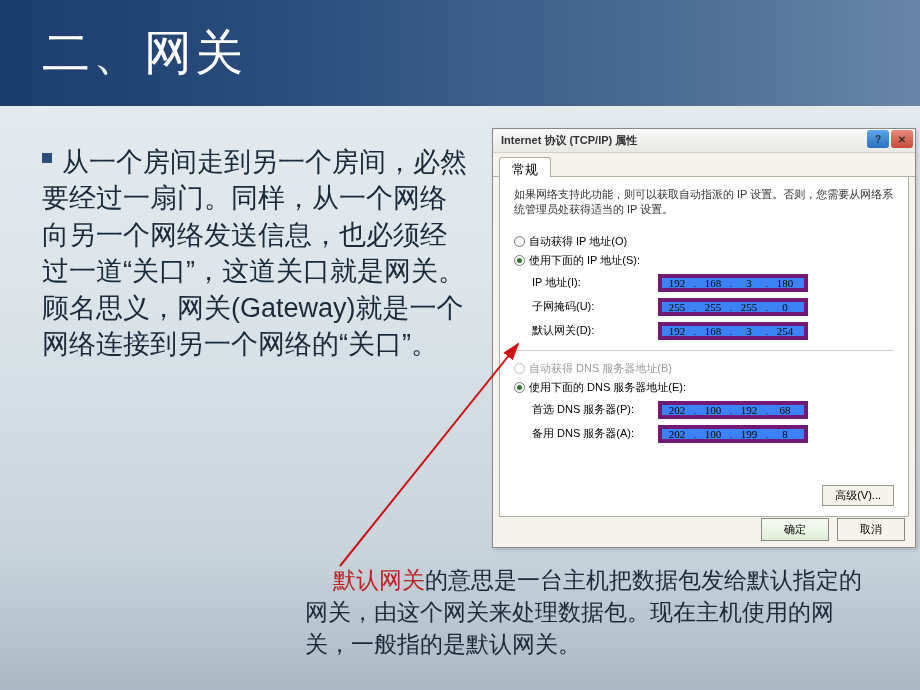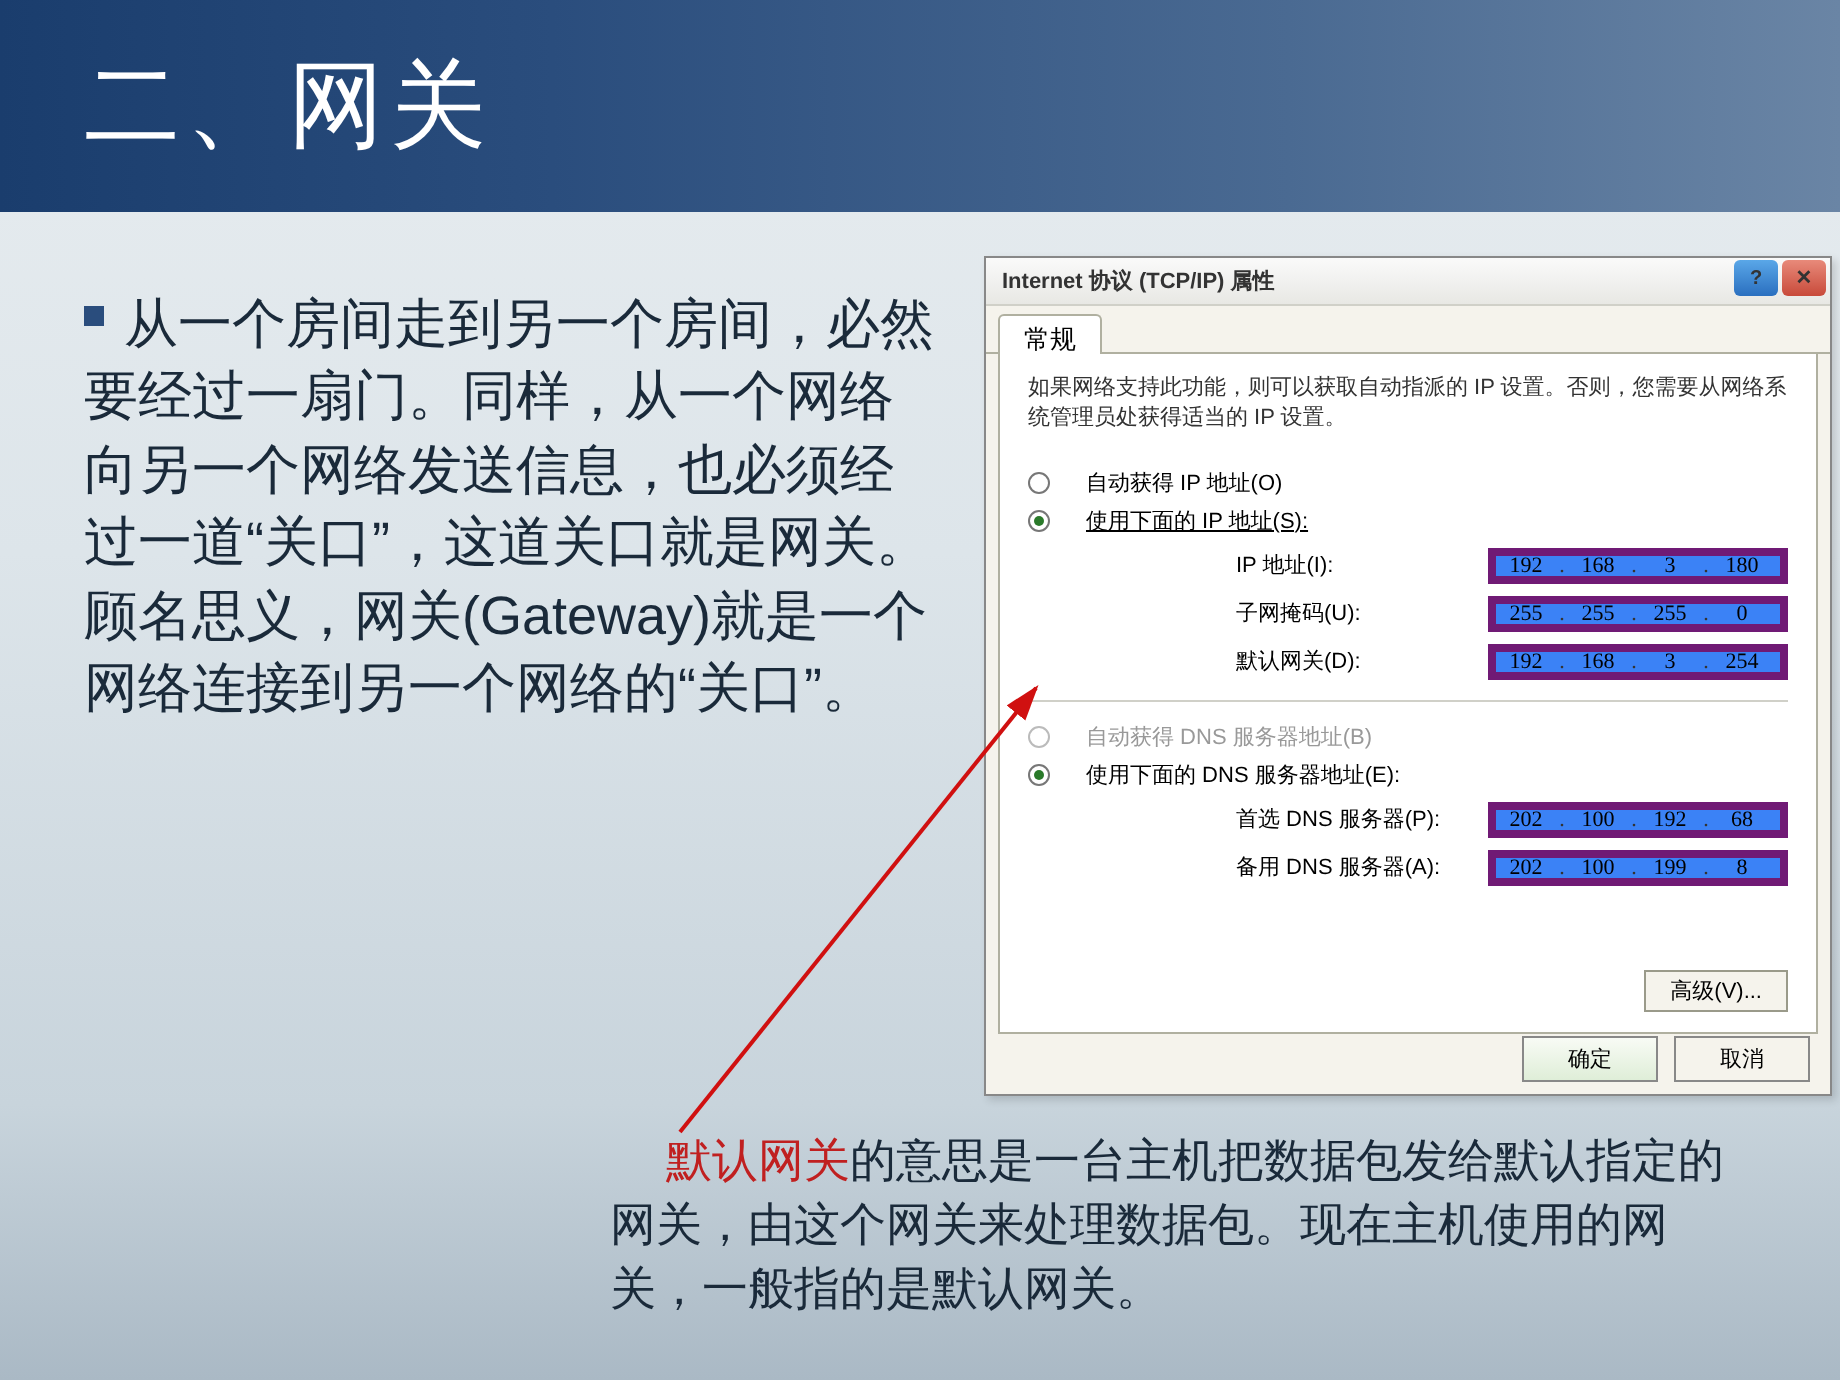--- a/index.html
+++ b/index.html
@@ -53,35 +53,34 @@
       padding: 3px 12px; background: #fff;
       border: 1px solid #b0b0a0; border-bottom: 1px solid #fff;
       border-radius: 3px 3px 0 0; font-size: 13px;
     }
     .tab-body {
       background: #fff; margin: 0 6px 0 6px; height: 340px;
       border: 1px solid #b0b0a0; border-top: none; position: relative;
       padding: 10px 14px;
     }
     .intro-text { font-size: 11px; color: #333; line-height: 1.4; margin-bottom: 16px; }
-    .radio-row { display: flex; align-items: center; gap: 18px; margin: 4px 0; font-size: 11px; }
+    .radio-row { display: flex; align-items: center; gap: 4px; margin: 4px 0; font-size: 11px; }
     .radio-row.disabled { color: #999; }
     .radio-circle {
       width: 11px; height: 11px; border: 1px solid #777; border-radius: 50%;
       display: flex; align-items: center; justify-content: center;
     }
     .radio-circle.selected::after {
       content: ""; width: 5px; height: 5px; background: #2a7a2a; border-radius: 50%;
     }
     .radio-circle.disabled { border-color: #bbb; }
-    .radio-row .u { text-decoration: underline; }
+    .radio-row .u { }
     .field-row {
       display: flex; align-items: center; margin: 6px 0 6px 18px; font-size: 11px;
       gap: 6px;
-      justify-content: flex-end;
     }
     .field-label { width: 120px; }
     .ip-input {
       display: flex; border: 4px solid #701a75; background: #3b82f6;
       height: 18px; align-items: center; font-family: Liberation Serif, serif;
       font-size: 11px; width: 150px;
     }
     .octet { width: 30px; text-align: center; }
     .dot { width: 6px; text-align: center; color: #333; }
     .hr { border-top: 1px solid #d0d0c8; margin: 10px 0; }

